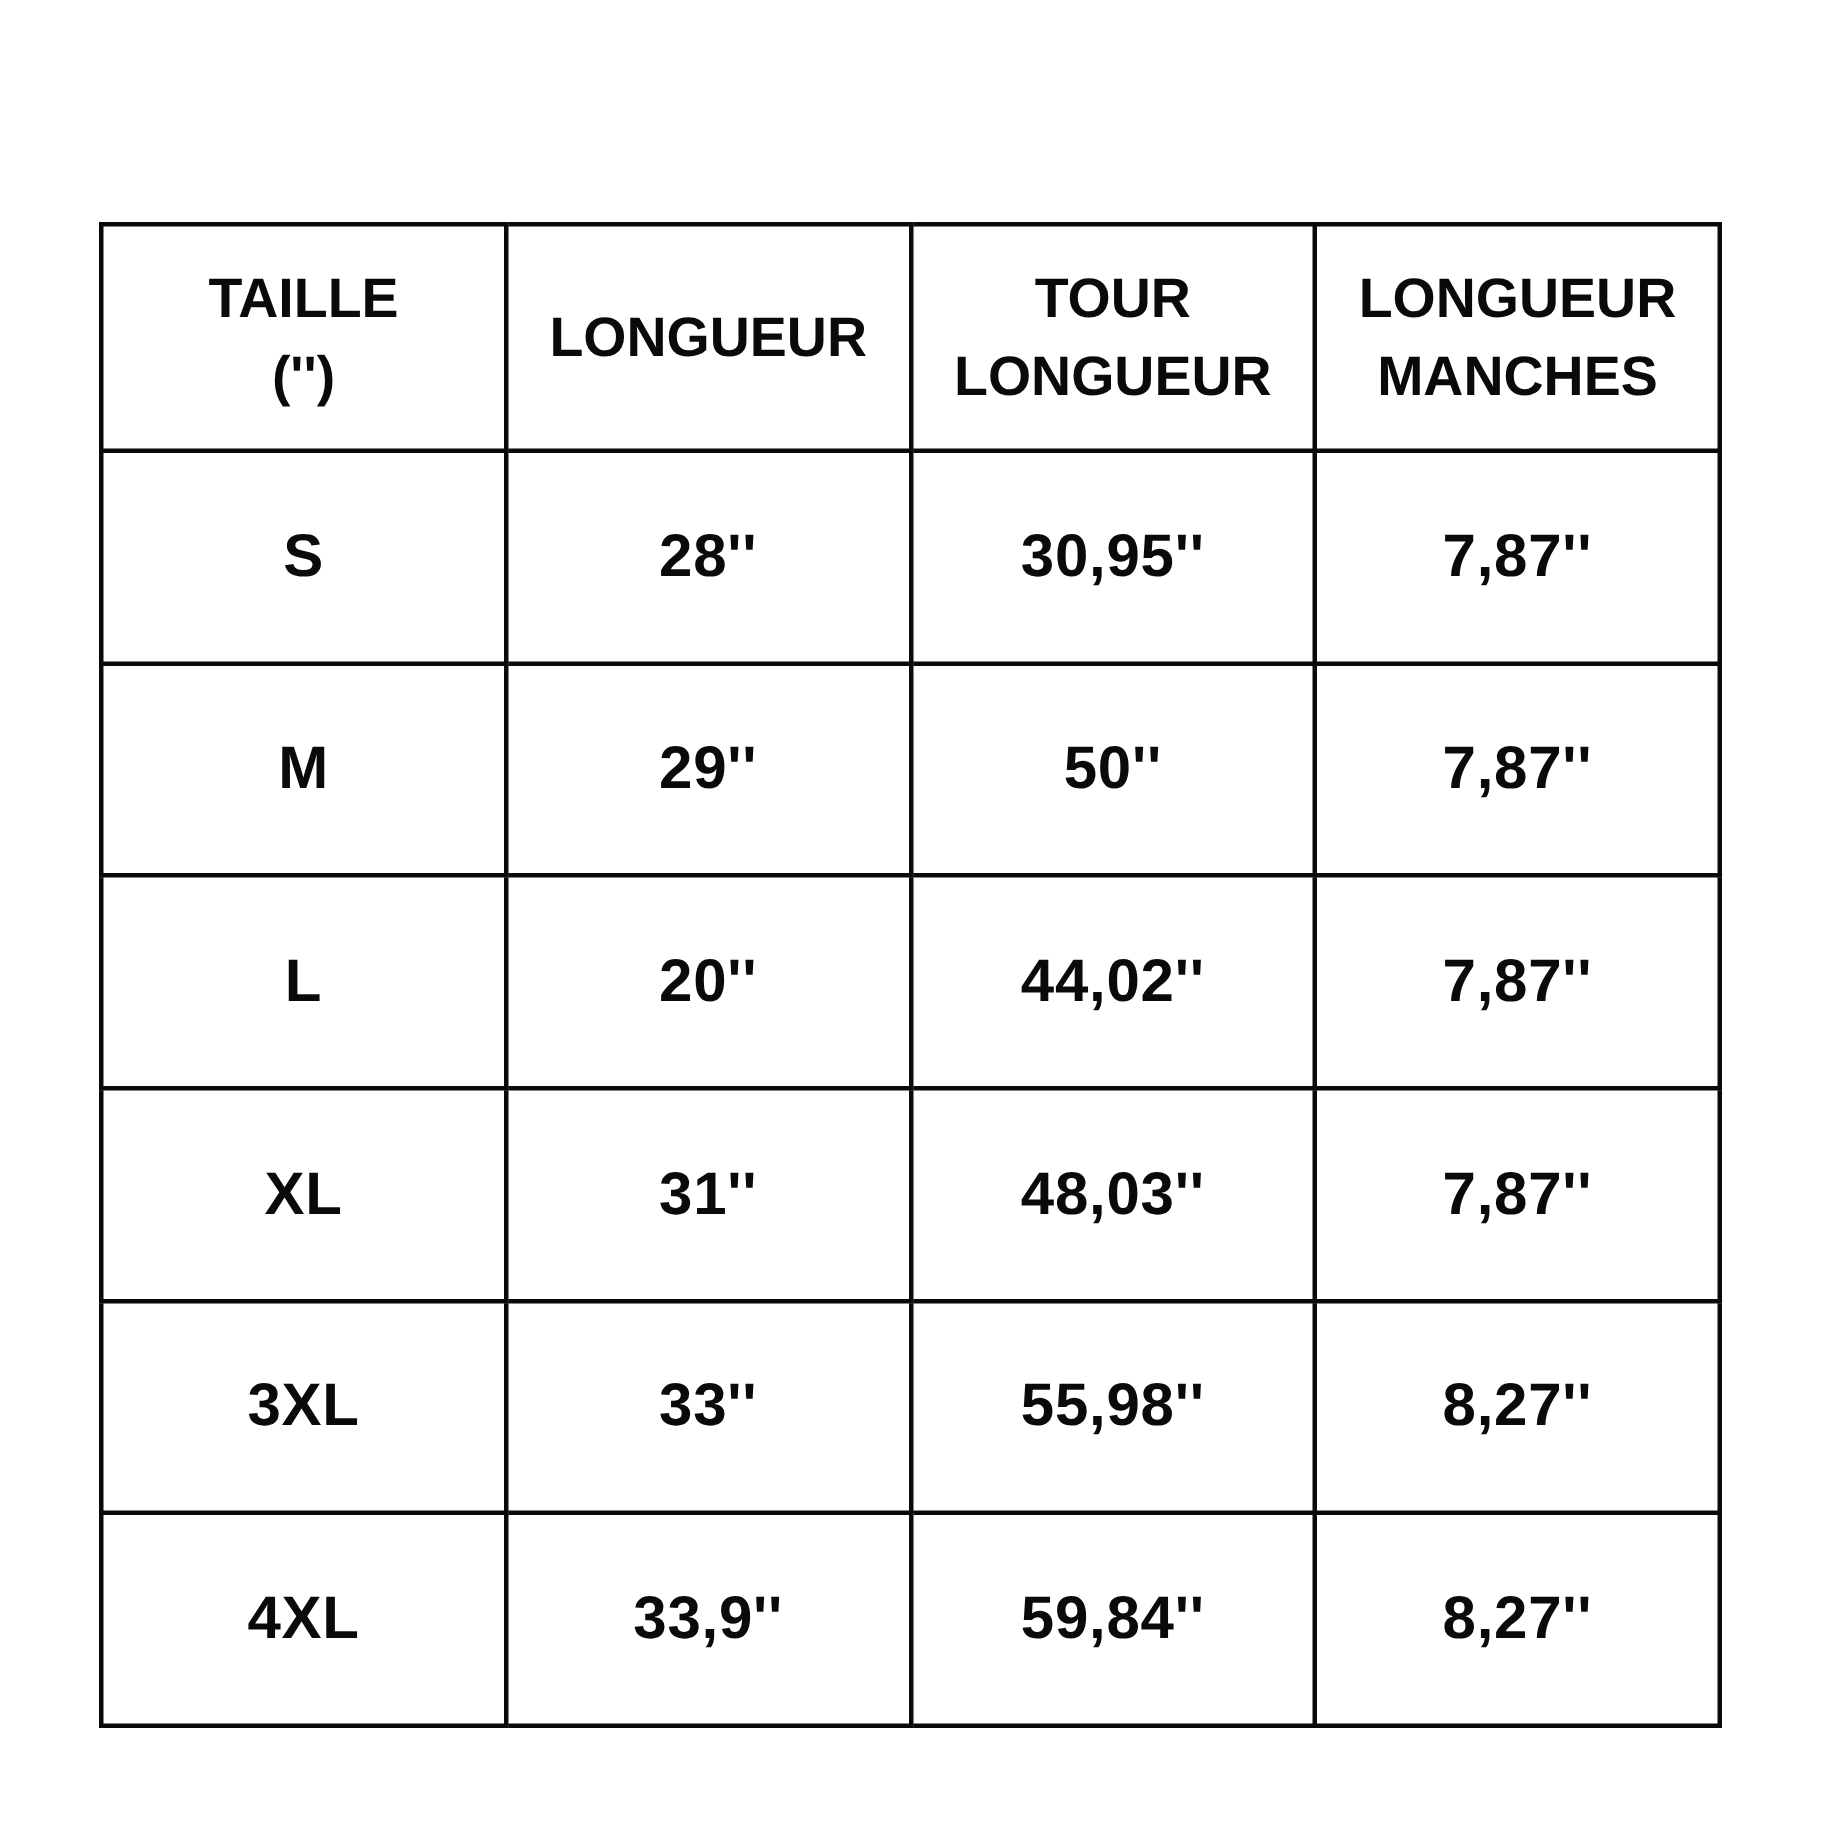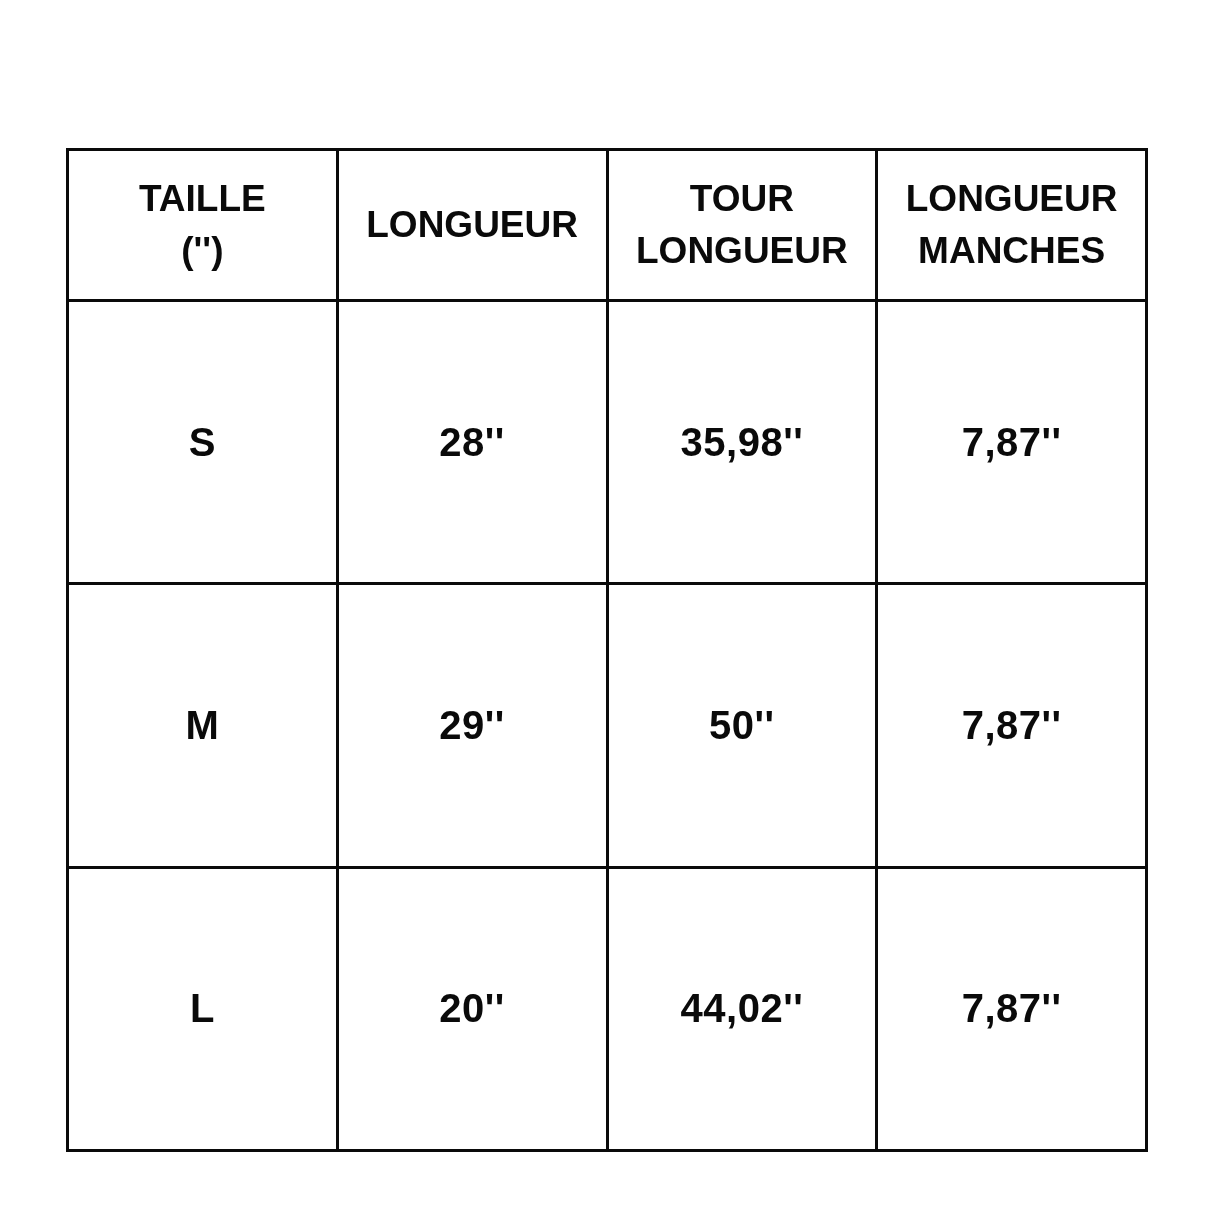--- a/index.html
+++ b/index.html
@@ -58,30 +58,48 @@
         <th>TOUR
 LONGUEUR</th>
         <th>LONGUEUR
 MANCHES</th>
       </tr>
     </thead>
     <tbody>
       <tr>
         <td>S</td>
         <td>28''</td>
-        <td>35,98''</td>
+        <td>30,95''</td>
         <td>7,87''</td>
       </tr>
       <tr>
         <td>M</td>
         <td>29''</td>
         <td>50''</td>
         <td>7,87''</td>
       </tr>
       <tr>
         <td>L</td>
         <td>20''</td>
         <td>44,02''</td>
         <td>7,87''</td>
       </tr>
+      <tr>
+        <td>XL</td>
+        <td>31''</td>
+        <td>48,03''</td>
+        <td>7,87''</td>
+      </tr>
+      <tr>
+        <td>3XL</td>
+        <td>33''</td>
+        <td>55,98''</td>
+        <td>8,27''</td>
+      </tr>
+      <tr>
+        <td>4XL</td>
+        <td>33,9''</td>
+        <td>59,84''</td>
+        <td>8,27''</td>
+      </tr>
     </tbody>
   </table>
 </div>
 
 </body></html>

